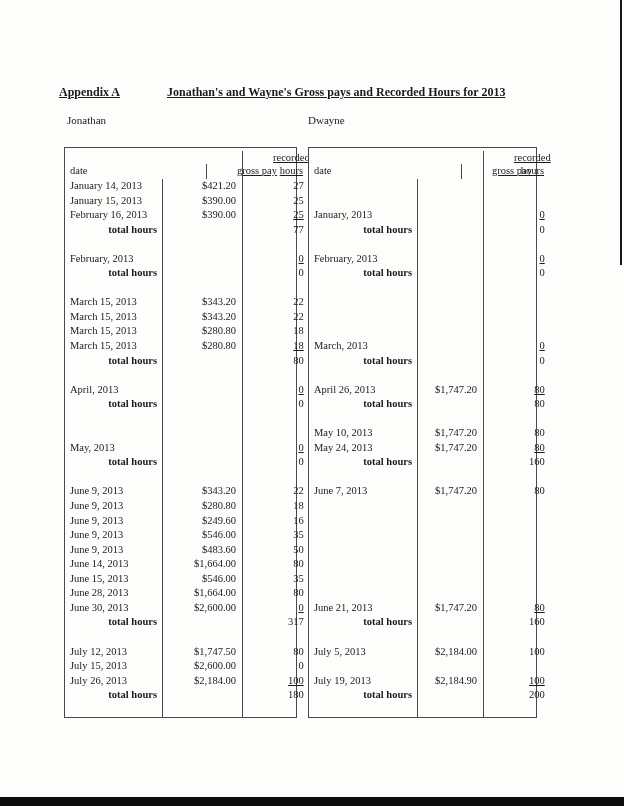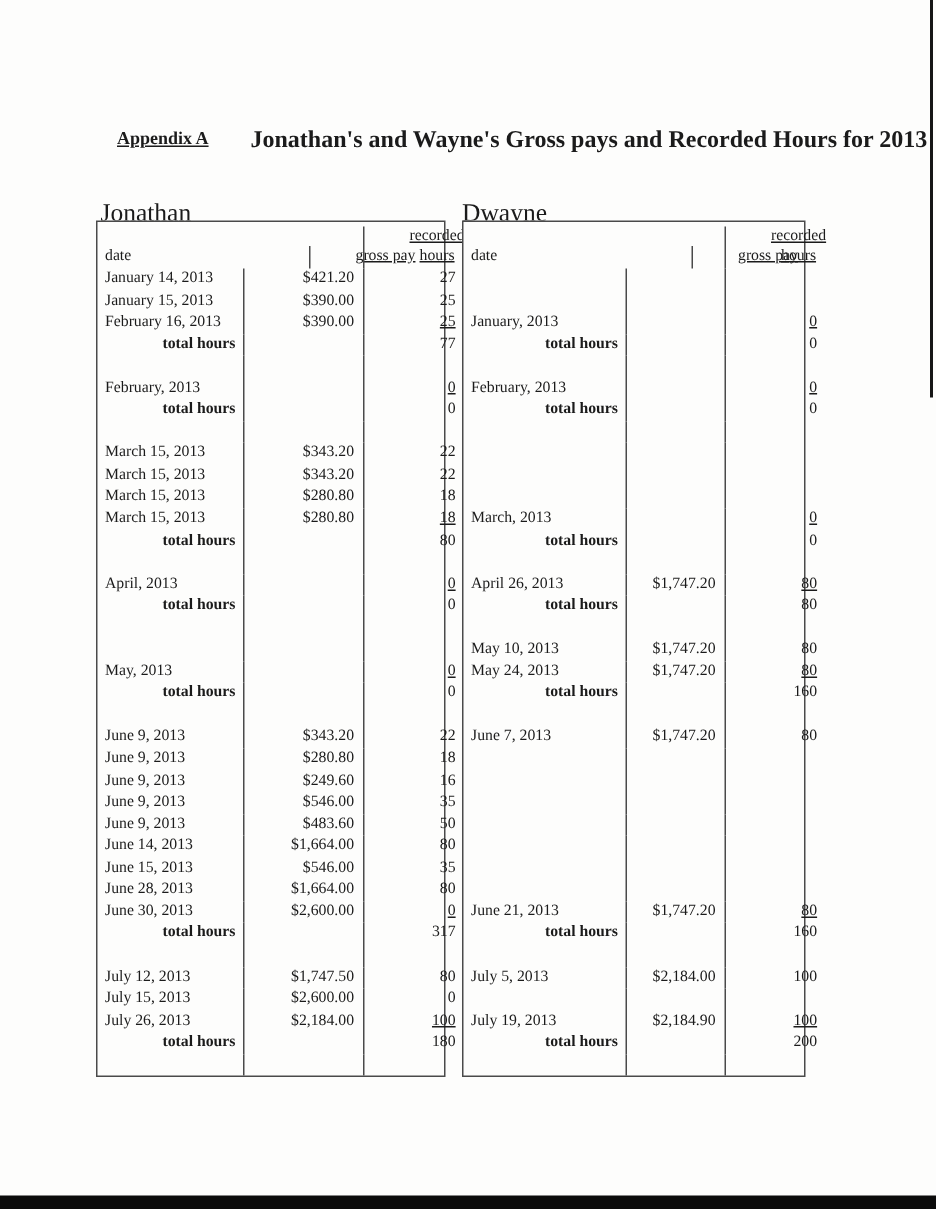--- a/index.html
+++ b/index.html
@@ -1,29 +1,29 @@
 <!DOCTYPE html>
 <html><head>
 <meta charset="utf-8">
 <style>
   html,body{margin:0;padding:0;}
   body{
     width:624px;height:806px;position:relative;background:#fdfdfc;
     font-family:"Liberation Serif", serif;color:#1b1b1b;overflow:hidden;
   }
   .appendix{
-    position:absolute;left:78px;top:85px;font-size:12px;font-weight:700;
+    position:absolute;left:59px;top:85px;font-size:12px;font-weight:700;
     text-decoration:underline;white-space:nowrap;
   }
   .doc-title{
-    position:absolute;left:167px;top:85px;font-size:16px;font-weight:700;
-    white-space:nowrap;
+    position:absolute;left:167px;top:85px;font-size:12px;font-weight:700;
+    text-decoration:underline;white-space:nowrap;
   }
   .person-label{
-    position:absolute;top:132px;font-size:17px;text-decoration:underline;white-space:nowrap;
+    position:absolute;top:114px;font-size:11px;white-space:nowrap;
   }
   .person-jonathan{left:67px;}
   .person-dwayne{left:308px;text-align:center;}
 
   .doc-table{
     position:absolute;top:147px;height:571px;box-sizing:border-box;
     border:1px solid #4a4a4a;display:grid;
     grid-template-rows:31px repeat(36,14.55px) 1fr;
     background:#fdfdfc;
   }

